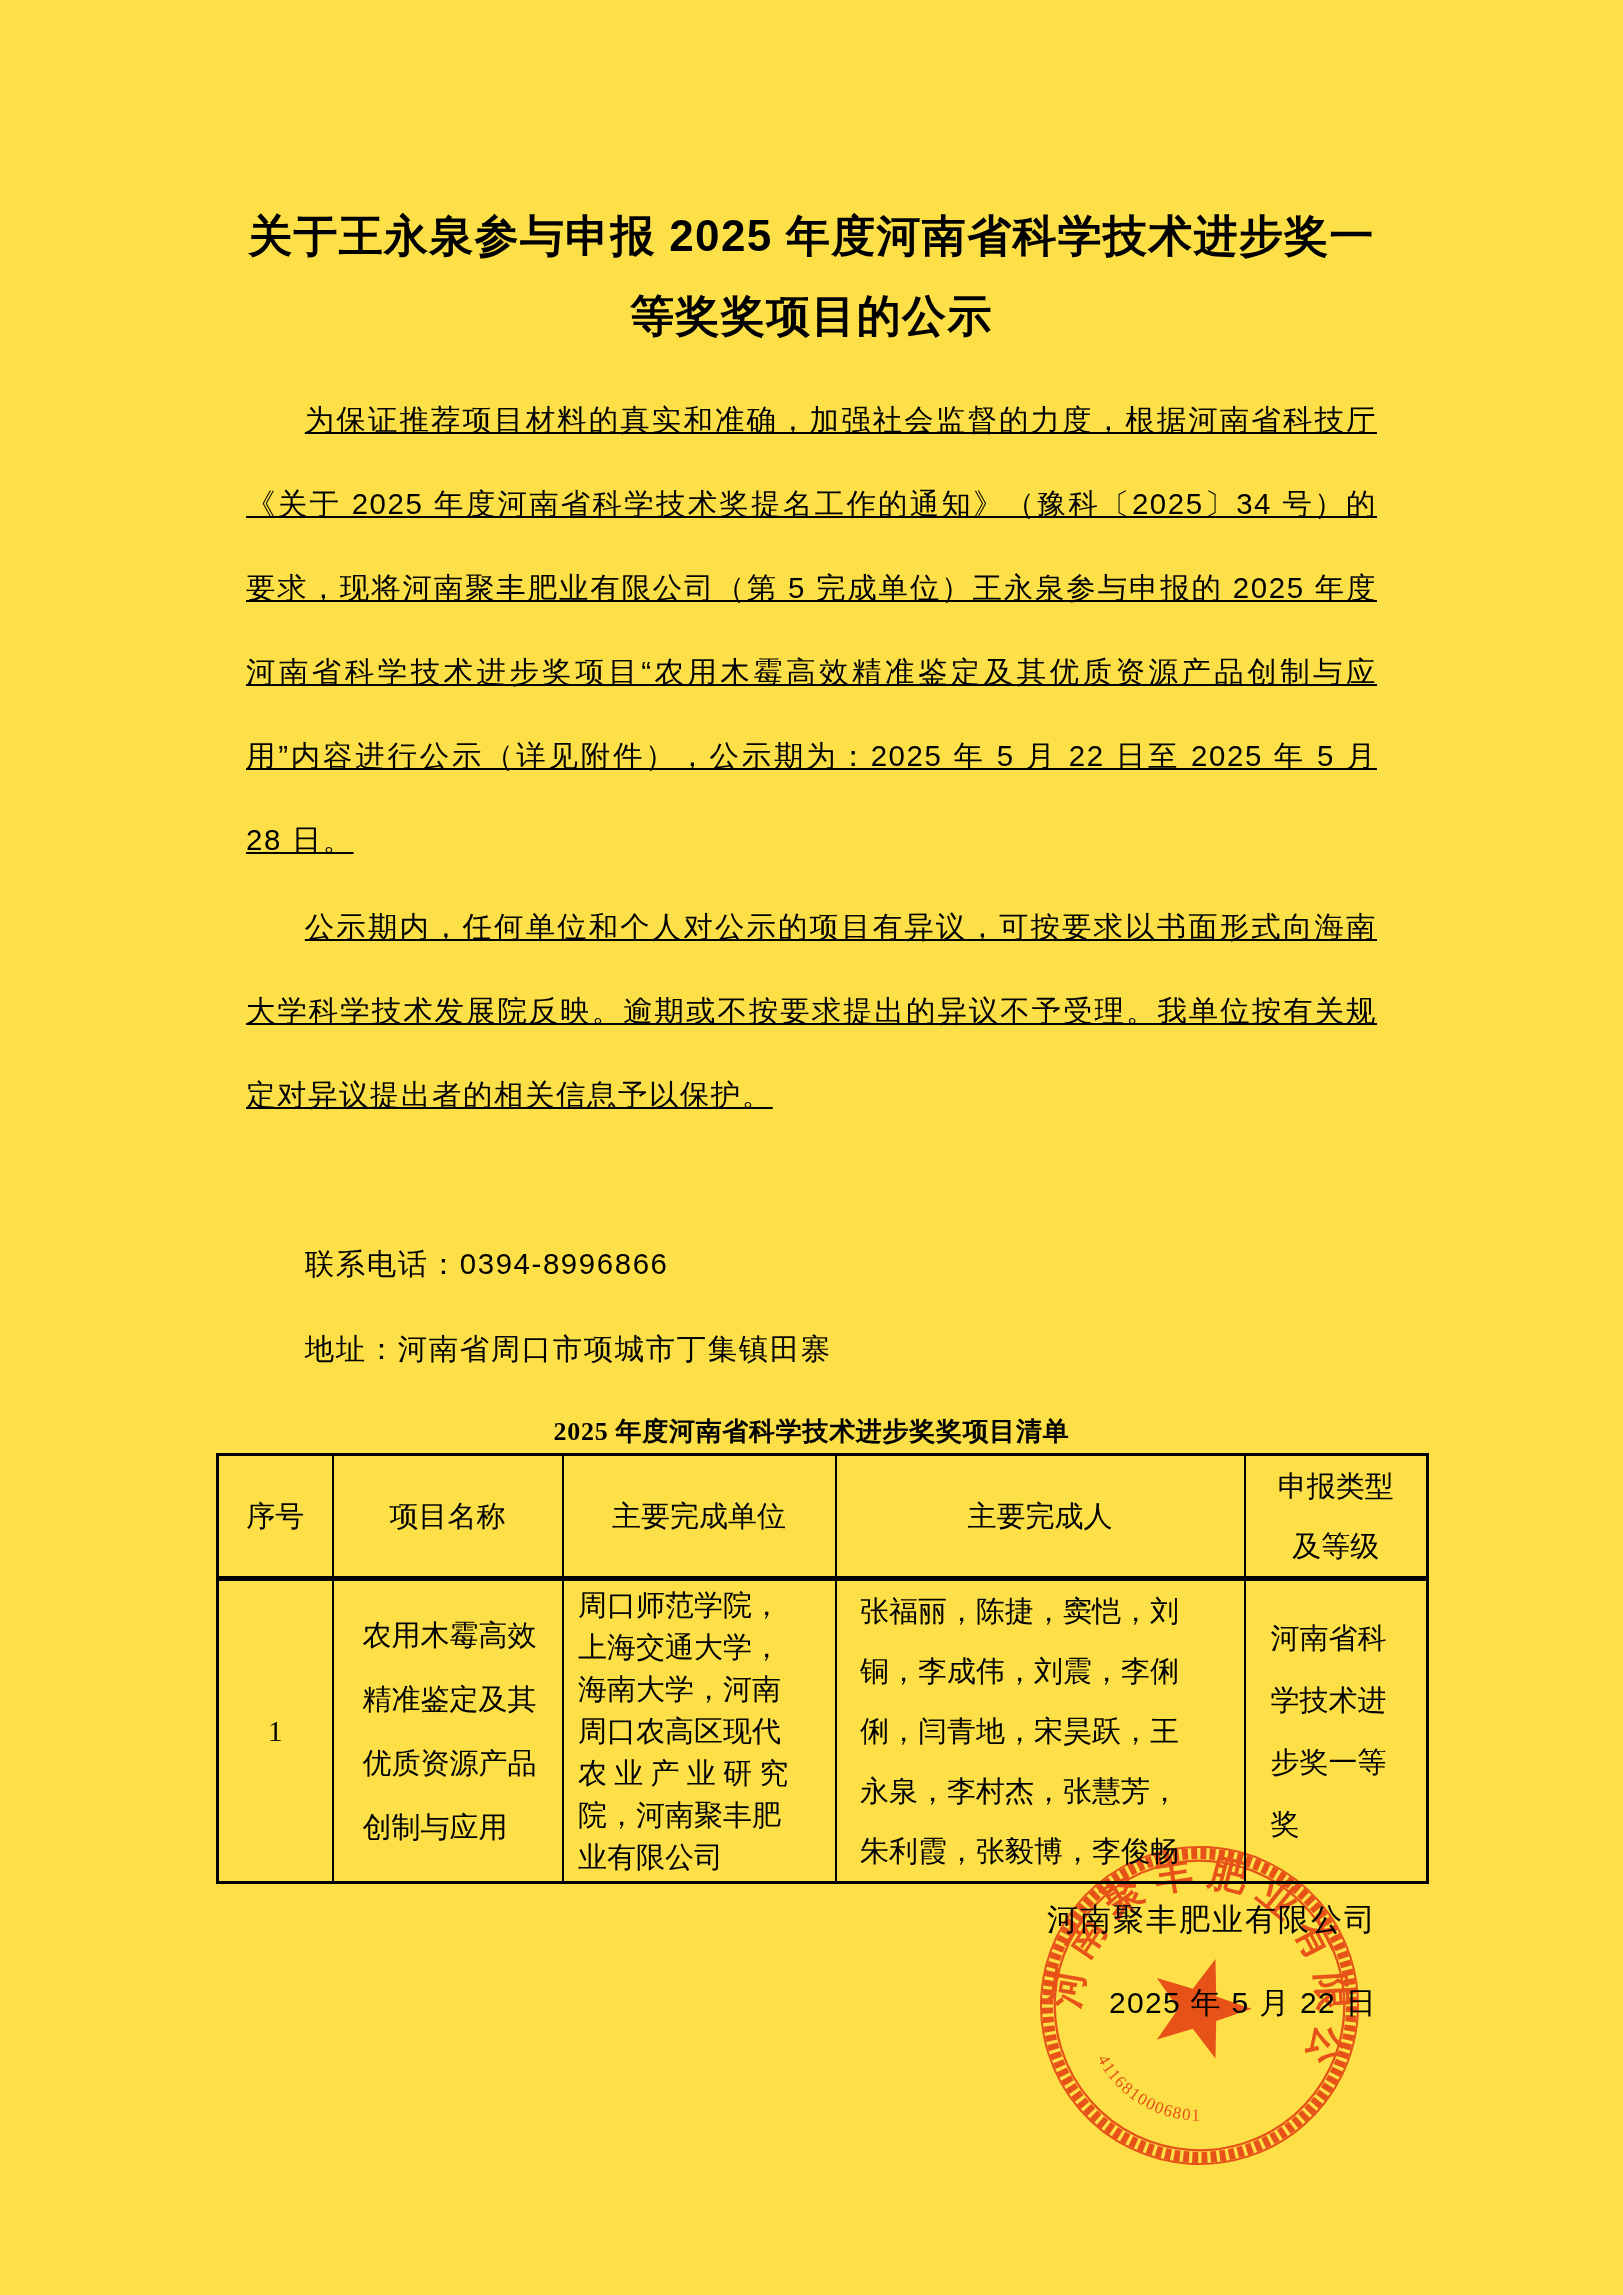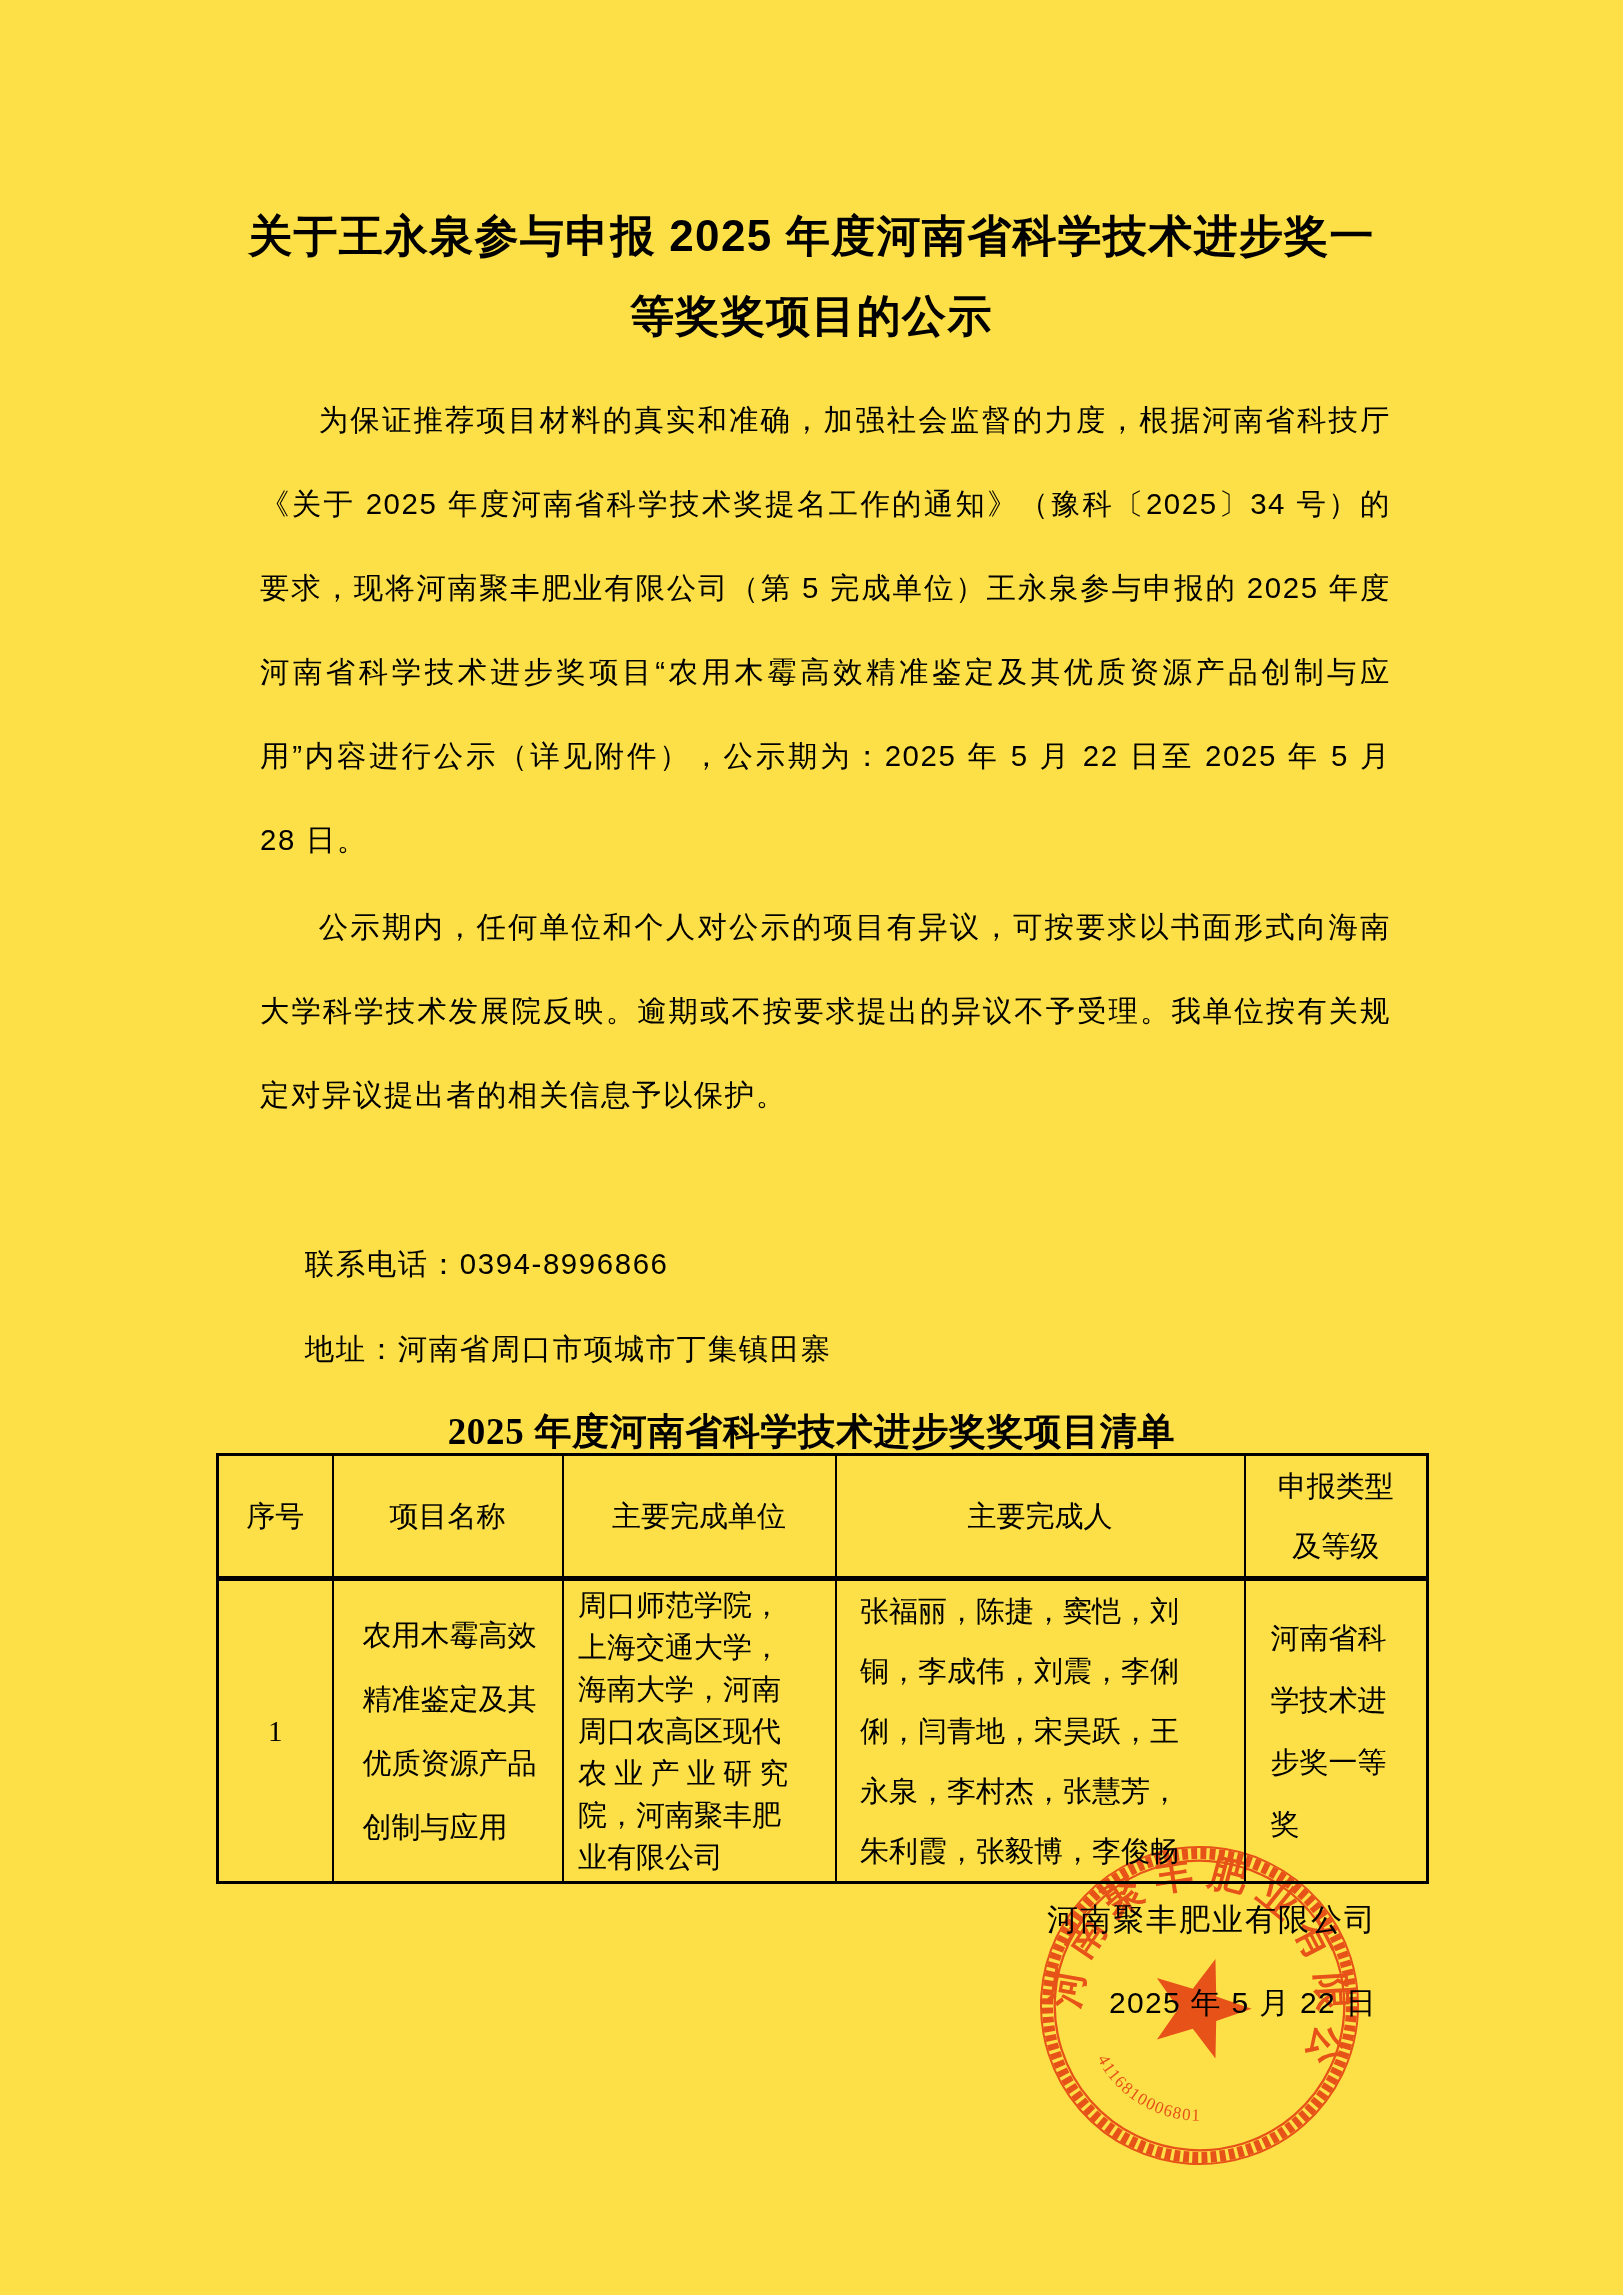--- a/index.html
+++ b/index.html
@@ -12,38 +12,38 @@
     color:#000;
     overflow:hidden;
   }
   .doc-title {
     position:absolute; left:246px; top:196px; width:1131px;
     font-size:44px; font-weight:700; line-height:80px;
     text-align:center; letter-spacing:1.3px;
     white-space:pre-line;
   }
   .body-par {
-    position:absolute; left:260px; width:1131px;
+    position:absolute; left:246px; width:1131px;
     font-size:29.4px; line-height:84px; letter-spacing:1.6px;
-    text-align:justify; text-indent:2em;
+    text-align:justify; text-indent:2em;text-decoration:underline;
   }
   .par1 { top:378px; }
   .par2 { top:885px; }
   .contact-line {
     position:absolute; left:246px; width:1131px;
     font-size:29.4px; line-height:84px; letter-spacing:1.6px;
     text-indent:2em;
   }
   .contact-person { top:1138px; }
   .contact-phone  { top:1222px; }
   .contact-addr   { top:1307px; }
   .table-title {
     position:absolute; left:246px; top:1411px; width:1131px;
     font-family:"Liberation Serif", serif;
-    font-size:37px; font-weight:700; line-height:42px;
+    font-size:26px; font-weight:700; line-height:42px;
     text-align:center; letter-spacing:0.7px;
   }
   table.award-table {
     position:absolute; left:216px; top:1453px;
     width:1211px; table-layout:fixed;
     border-collapse:collapse;
     font-family:"Liberation Serif", serif;
     font-size:29px;
     border:3.9px solid #000;
   }

